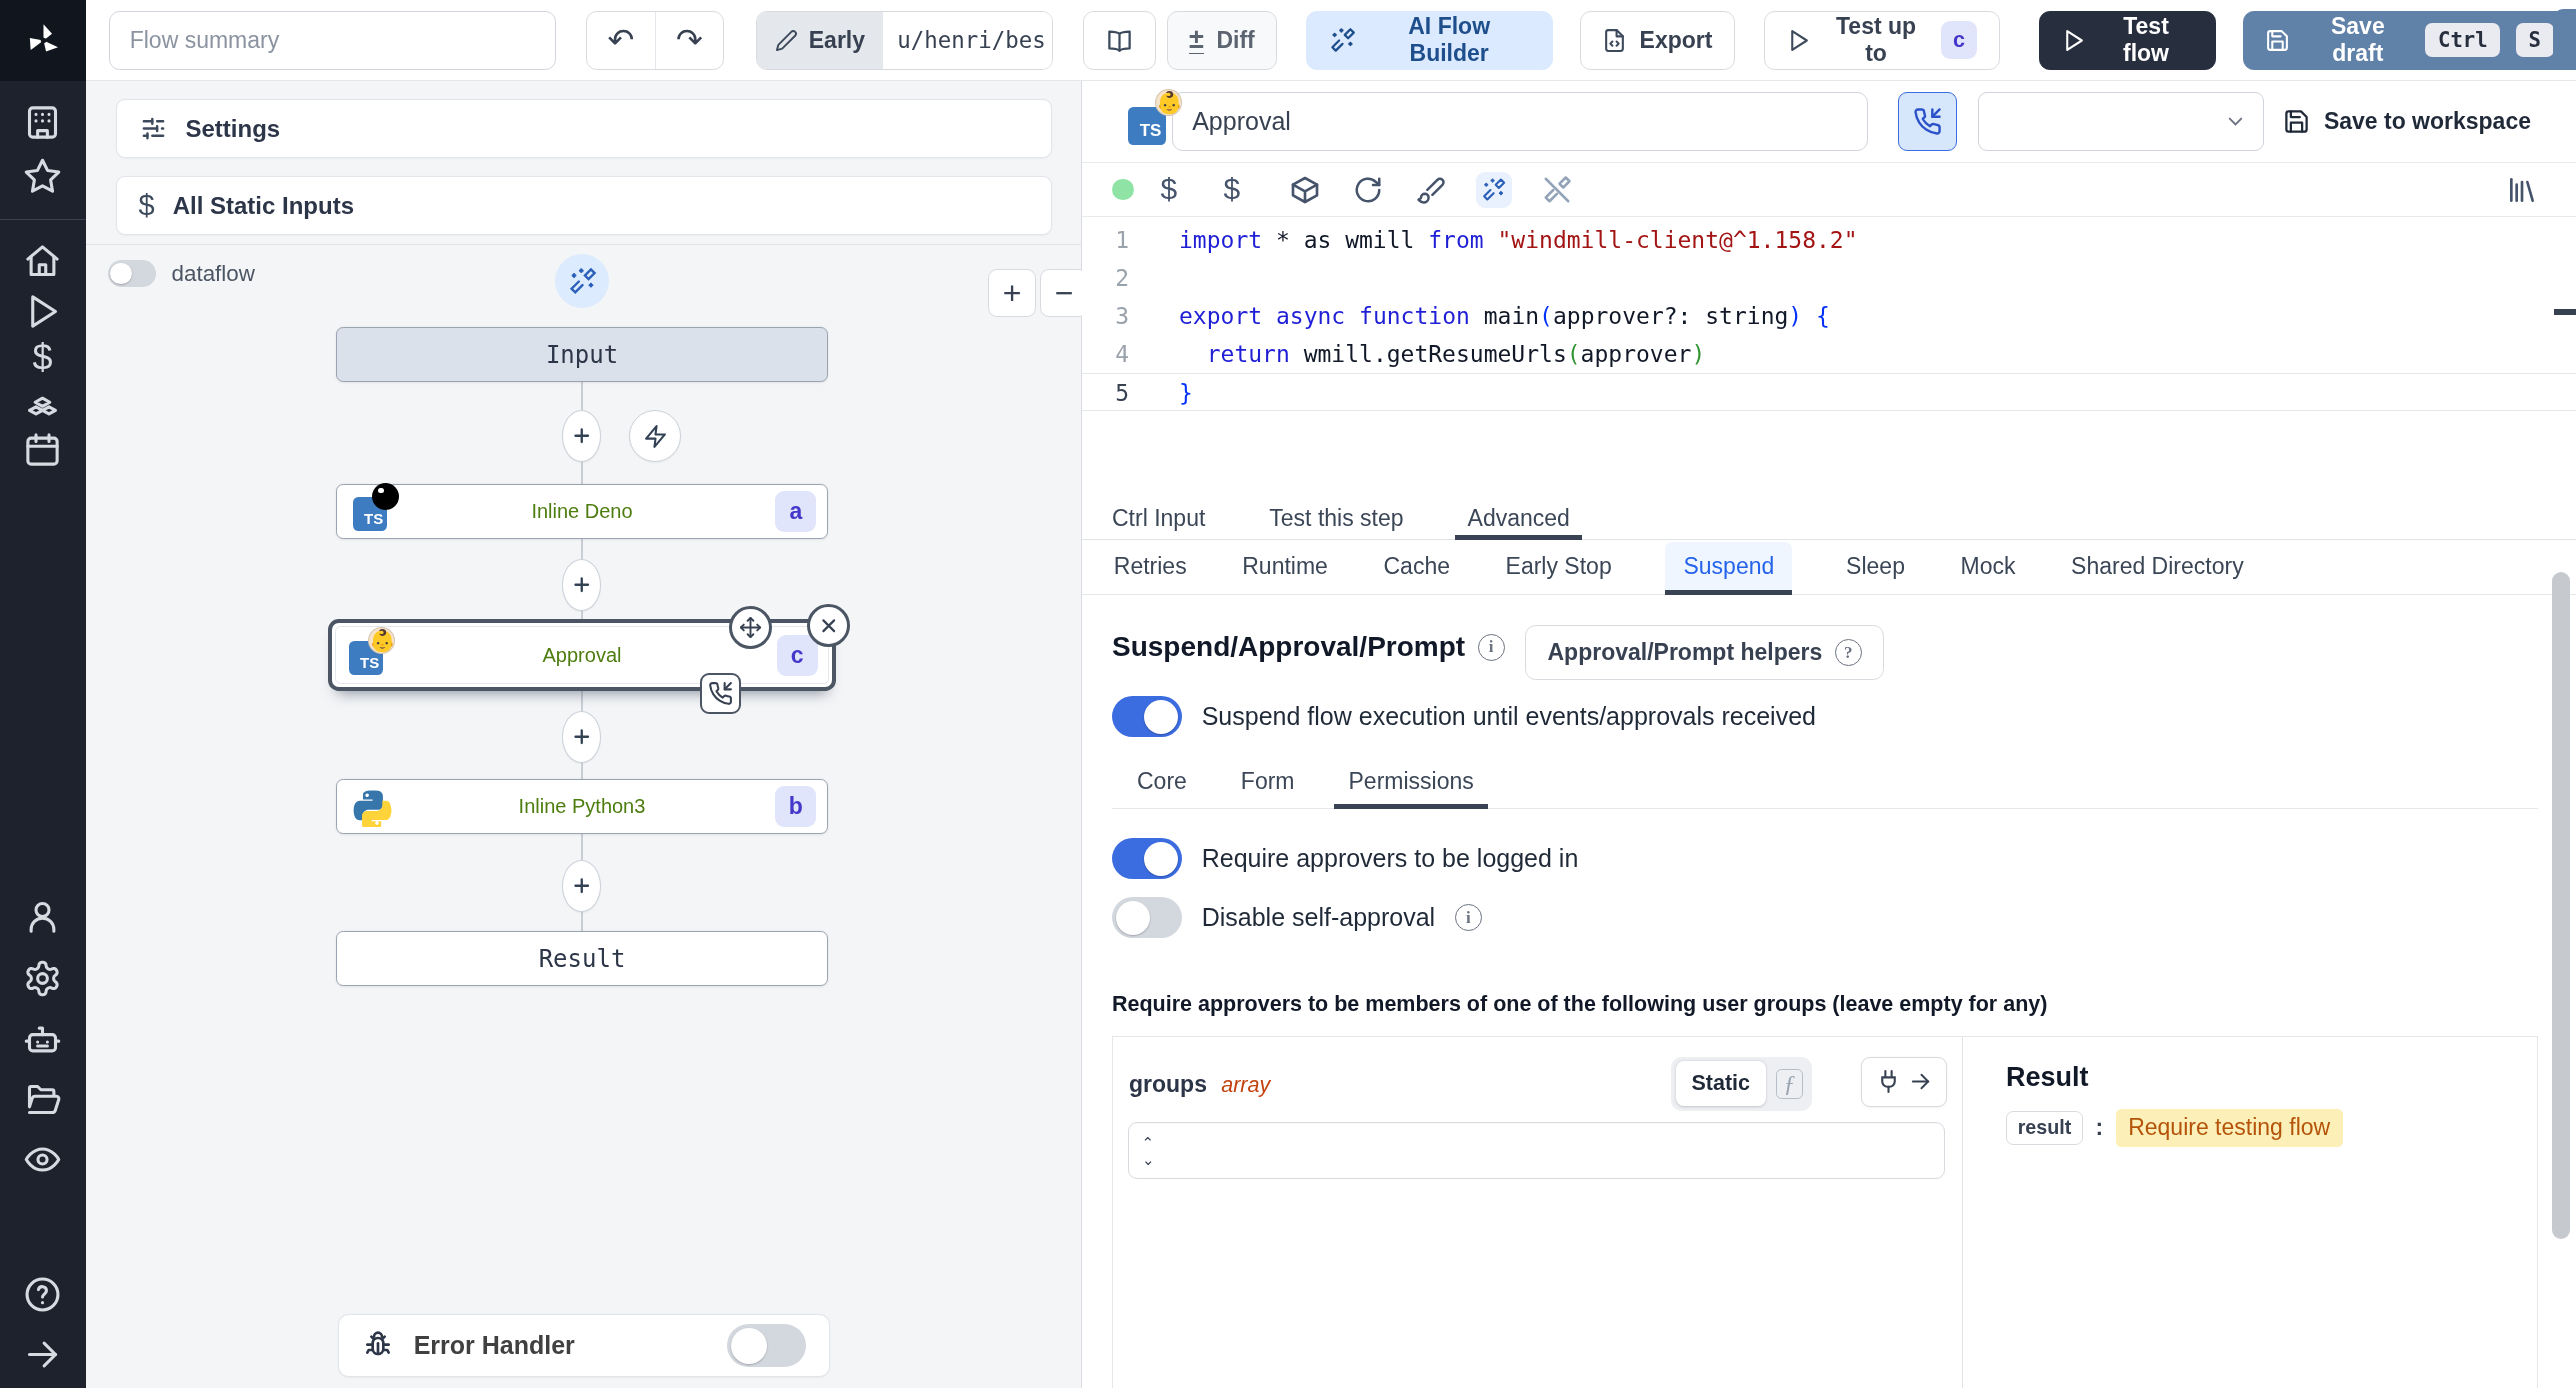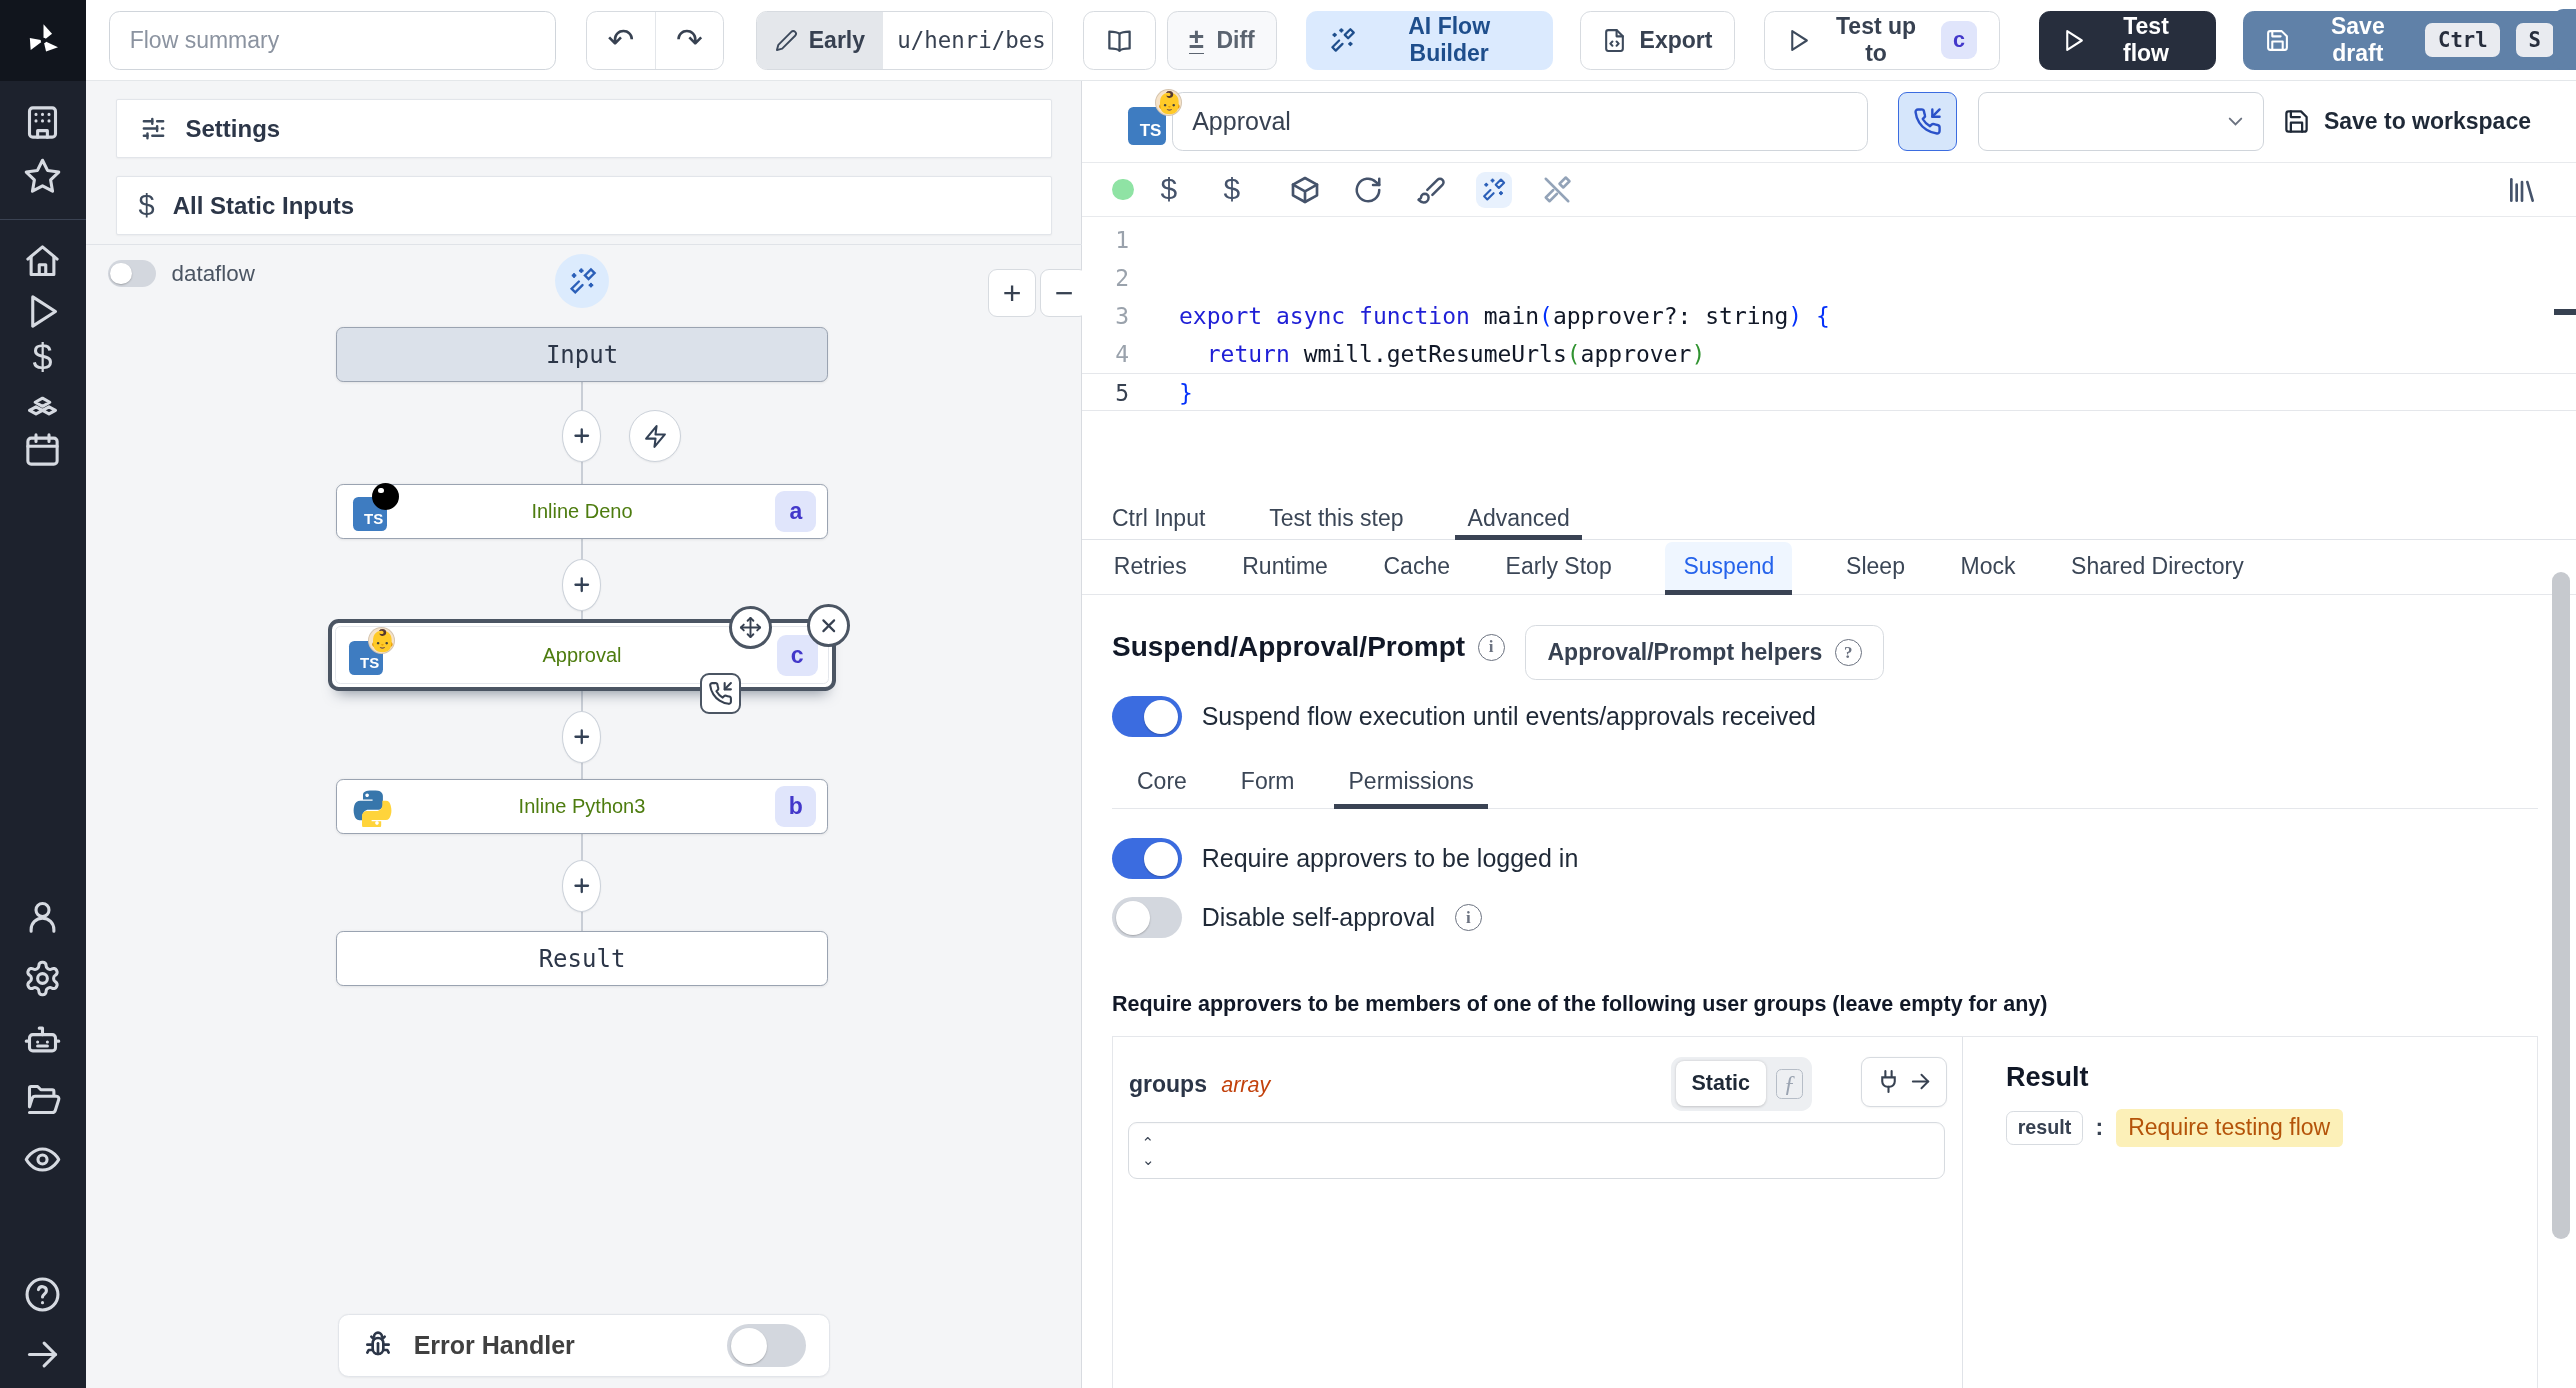--- a/index.html
+++ b/index.html
@@ -34,21 +34,21 @@
   .path-right { background:#fff; padding:0 14.3px; font-family:"DejaVu Sans Mono",monospace; font-size:22.4px; color:#374151; }
   .kbd { background:#e9ebf0; color:#272e3d; border-radius:7.2px; font-family:"DejaVu Sans Mono",monospace;
     font-size:20.6px; padding:5.4px 12.5px; }
   .badge-letter { background:#e0e5fb; color:#4338ca; font-weight:700; border-radius:9px;
     display:inline-grid; place-items:center; }
 
   
   .flow-panel { position:absolute; left:86px; top:81px; width:996px; height:1308px; background:#f4f5f7;
     border-right:0.9px solid #d8dbe0; }
   .card { position:absolute; left:30px; width:936px; height:59px; background:#fff; border:0.9px solid #e2e5ea;
-    border-radius:2px; display:flex; align-items:center; gap:18px; padding:0 21.5px;
+    border-radius:9px; display:flex; align-items:center; gap:18px; padding:0 21.5px;
     font-size:24px; font-weight:700; color:#2c3648; box-shadow:0 0.9px 1.8px rgba(0,0,0,.04); }
   .panel-divider { position:absolute; left:0; top:163px; width:996px; height:0.9px; background:#e0e3e8; }
   .tgl { position:relative; border-radius:894px; background:#d3d7de; flex:none; }
   .tgl .knob { position:absolute; background:#fff; border-radius:50%; box-shadow:0 0.9px 1.8px rgba(0,0,0,.25); }
   .tgl.on { background:#3b6ce0; }
   .tgl-sm { width:48px; height:27px; } .tgl-sm .knob { width:21.5px; height:21.5px; top:2.7px; left:2.7px; }
   .tgl-lg { width:70px; height:41px; } .tgl-lg .knob { width:34px; height:34px; top:3.6px; left:3.6px; }
   .tgl-lg.on .knob { left:32px; }
   .tgl-xl { width:79px; height:43px; } .tgl-xl .knob { width:36px; height:36px; top:3.6px; left:3.6px; }
 
@@ -553,20 +553,21 @@
             <path d="M8 8v12"></path>
             <path d="M4 4v16"></path>
           </svg>
         </span>
     </div>
 
     <div class="rp-code">
       <div>
           <div class="code-line">
             <span class="gutter">1</span>
+            <span class="code-text"><span class="tok-k">import</span><span class="tok-p"> * as wmill </span><span class="tok-k">from</span><span class="tok-s"> "windmill-client@^1.158.2"</span></span>
           </div>
           <div class="code-line">
             <span class="gutter">2</span>
             <span class="code-text"></span>
           </div>
           <div class="code-line">
             <span class="gutter">3</span>
             <span class="code-text"><span class="tok-k">export</span><span class="tok-p"> </span><span class="tok-k">async</span><span class="tok-p"> </span><span class="tok-k">function</span><span class="tok-p"> main</span><span class="tok-b1">(</span><span class="tok-p">approver?: string</span><span class="tok-b1">)</span><span class="tok-p"> </span><span class="tok-b1">{</span></span>
           </div>
           <div class="code-line">

